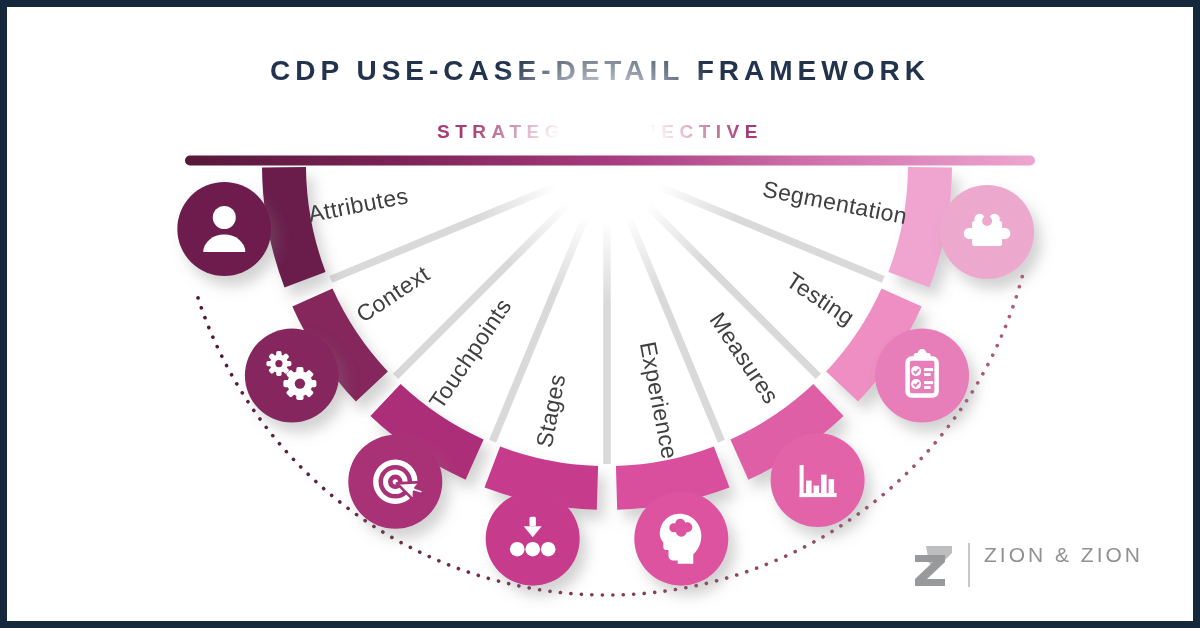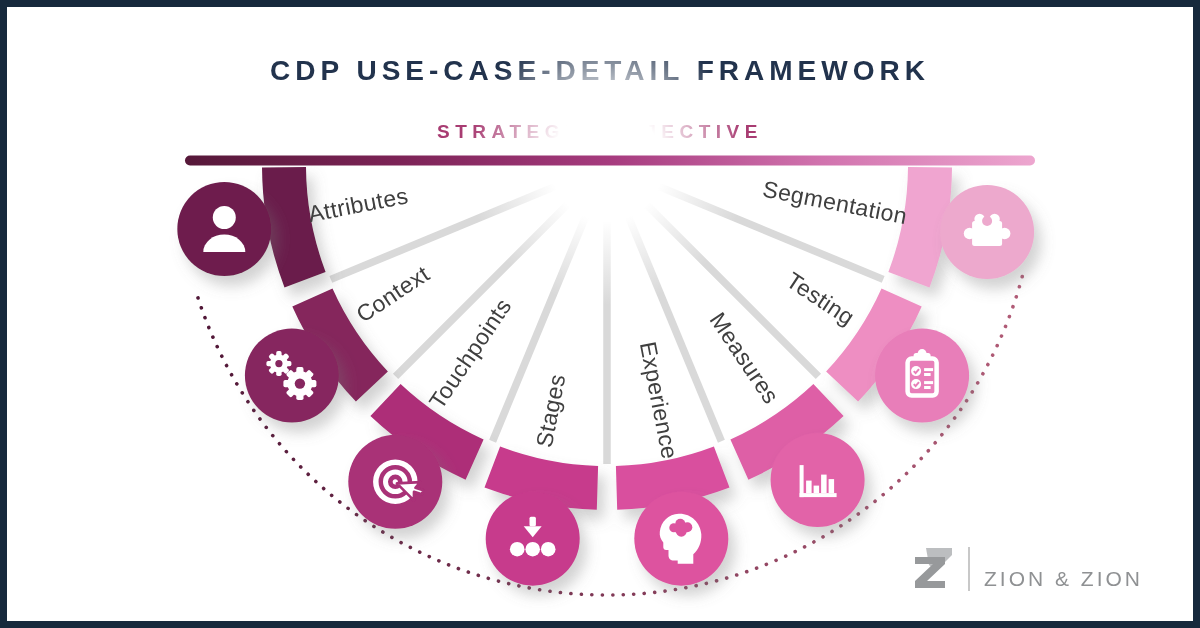--- a/index.html
+++ b/index.html
@@ -13,21 +13,21 @@
     text-align:center; font-size:28px; font-weight:800; letter-spacing:5px;
   }
   h2.subtitle{
     position:absolute; top:114px; left:0; width:100%; margin:0;
     text-align:center; font-size:19px; font-weight:600; letter-spacing:5.5px;
   }
   svg#fan{ position:absolute; top:0; left:0; pointer-events:none; }
   svg#fan text{ font-family:"Liberation Sans", sans-serif; font-weight:500; letter-spacing:0.4px; }
   .brand{
     position:absolute; top:536px; right:50px; height:48px;
-    display:flex; align-items:flex-end; gap:14px;
+    display:flex; align-items:flex-start; gap:14px;
   }
   .brand .vline{ width:2px; height:44px; }
   .brand span{ font-size:21px; letter-spacing:3px; font-weight:500; white-space:nowrap; }
 </style>
 </head>
 <body>
 
 <div class="frame" style="border: 7px solid rgb(22, 41, 60);">
   <h1 class="title" style="color: rgb(34, 51, 77);">CDP USE-CASE-DETAIL FRAMEWORK</h1>
   <h2 class="subtitle" style="color: rgb(168, 60, 114);">STRATEGIC OBJECTIVE</h2>

